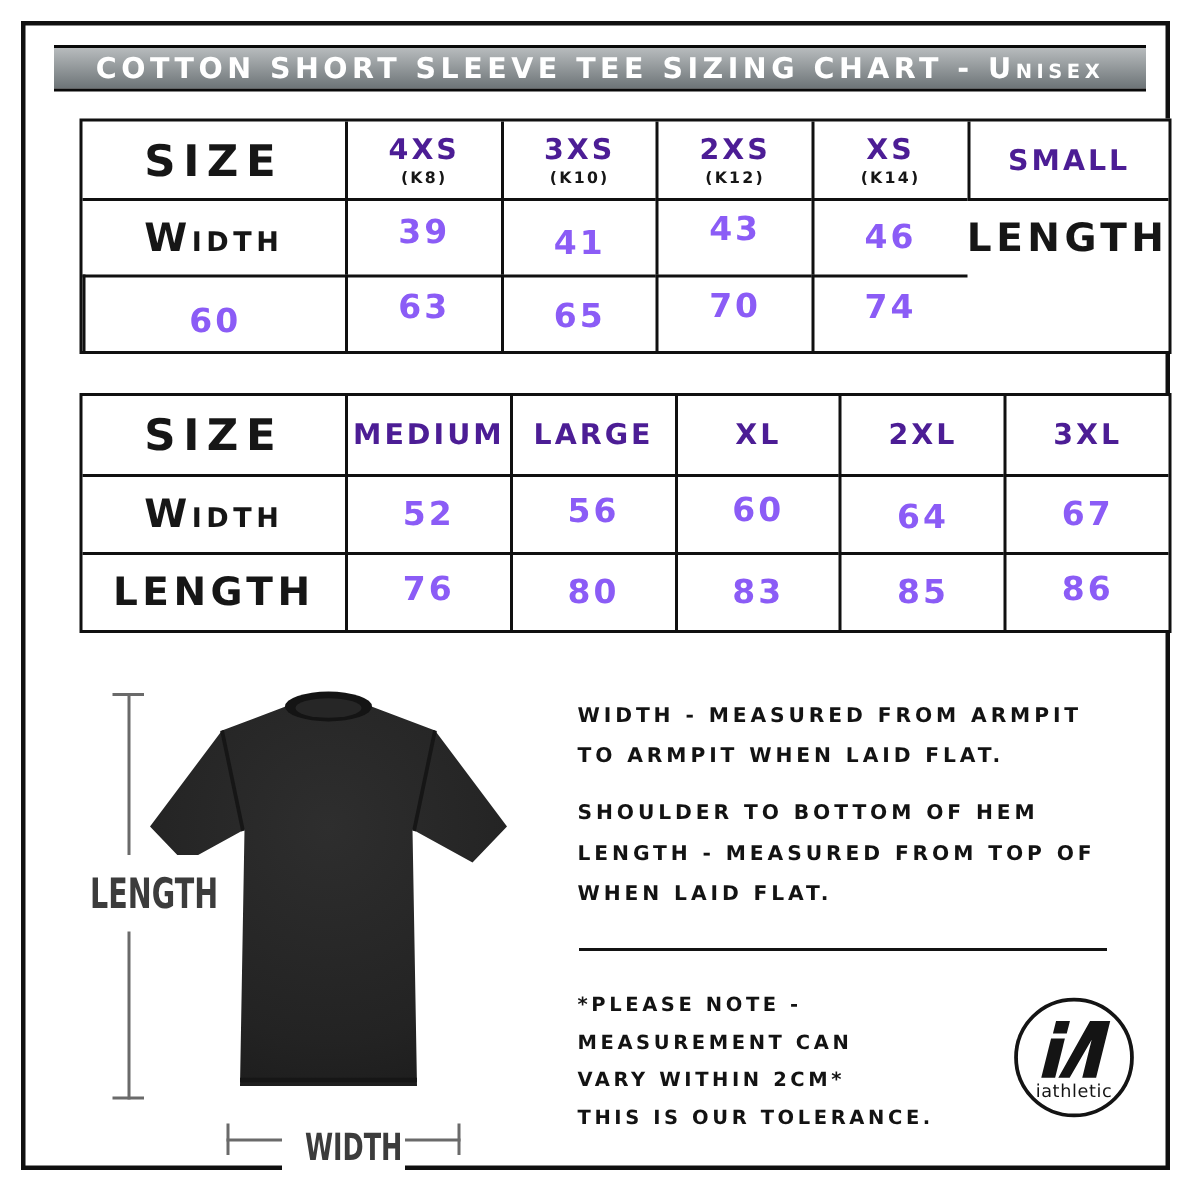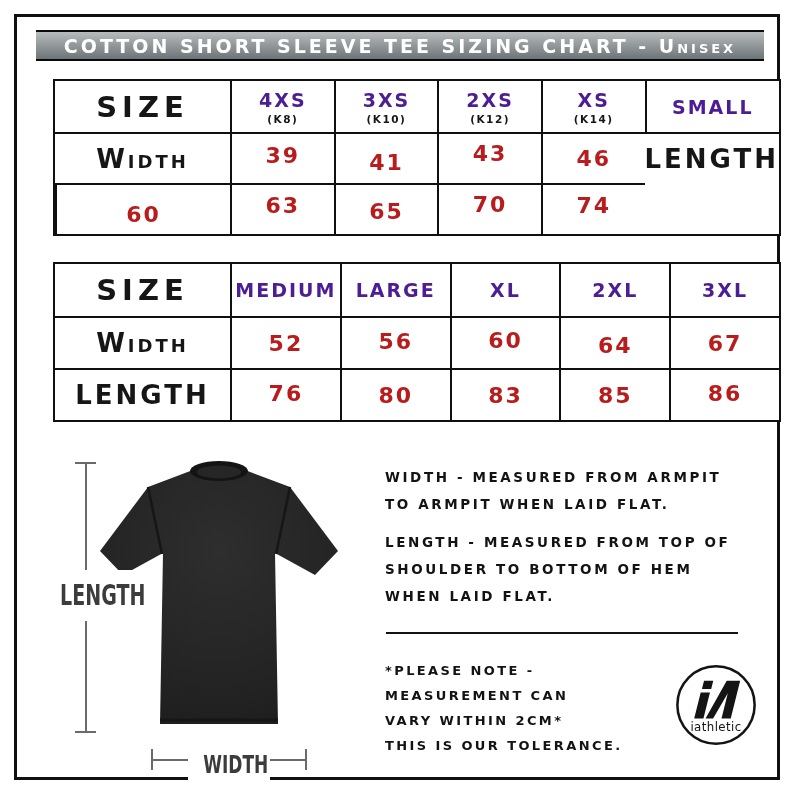--- a/index.html
+++ b/index.html
@@ -27,21 +27,21 @@
   .cell{border-left:2.5px solid #101010;border-top:2.5px solid #101010;
         display:flex;flex-direction:column;align-items:center;justify-content:center;
         box-sizing:border-box;}
   .cell.c0{border-left:none;}
   .cell.r0{border-top:none;}
   .row-label{font-weight:700;font-size:26px;letter-spacing:3px;color:#161616;font-variant:small-caps;}
   .row-label.sz{font-size:29px;letter-spacing:5px;}
   .size-name{font-weight:700;font-size:19px;letter-spacing:2px;color:#4c1d95;}
   .size-code{font-weight:700;font-size:10.5px;letter-spacing:1.5px;color:#161616;margin-top:2px;}
   .size-code:empty{display:none;}
-  .val{font-weight:700;font-size:22px;letter-spacing:2px;color:#b91c1c;}
+  .val{font-weight:700;font-size:22px;letter-spacing:2px;color:#8b5cf6;}
   
   .ju2{transform:translateY(-2px);} .ju3{transform:translateY(-3px);}
   .ju4{transform:translateY(-4px);} .ju5{transform:translateY(-5px);}
   .jd2{transform:translateY(2px);}  .jd4{transform:translateY(4px);text-align:right;}
   .jd5{transform:translateY(5px);}
 
   
   .mline{position:absolute;background:#6a6a6a;}
   .measure-label{position:absolute;background:#ffffff;text-align:center;
                  color:#3c3c3c;font-weight:700;}
@@ -227,22 +227,22 @@
   <div class="mline" style="left:305px;top:749px;width:2px;height:21px"></div>
   <div class="measure-label wid-label">
     <span class="cond">WIDTH</span>
   </div>
 
   <div class="desc desc-width">
     <div>WIDTH - MEASURED FROM ARMPIT</div>
     <div>TO ARMPIT WHEN LAID FLAT.</div>
   </div>
   <div class="desc desc-length">
+    <div>SHOULDER TO BOTTOM OF HEM</div>
     <div>LENGTH - MEASURED FROM TOP OF</div>
-    <div>SHOULDER TO BOTTOM OF HEM</div>
     <div>WHEN LAID FLAT.</div>
   </div>
 
   <div class="divider"></div>
 
   <div class="note">
     <div>*PLEASE NOTE -</div>
     <div>MEASUREMENT CAN</div>
     <div>VARY WITHIN 2CM*</div>
     <div>THIS IS OUR TOLERANCE.</div>

